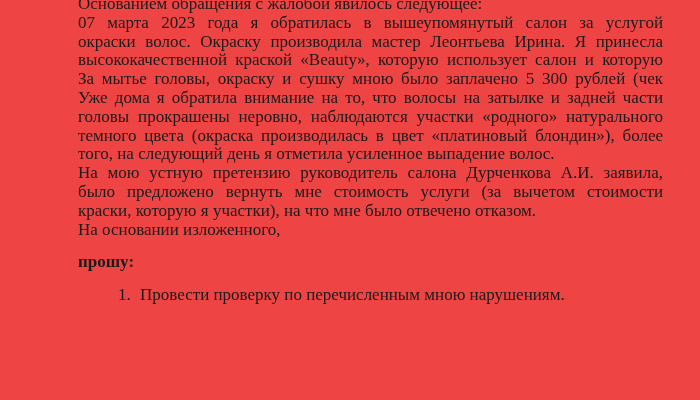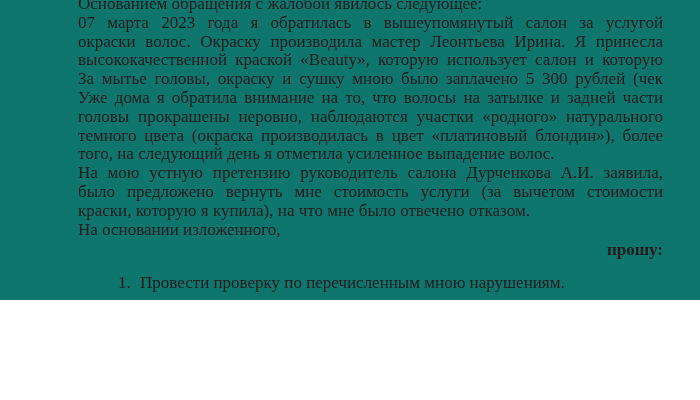--- a/index.html
+++ b/index.html
@@ -1,38 +1,38 @@
 <!DOCTYPE html>
 <html><head>
 <meta charset="utf-8">
 <style>
   html, body { margin: 0; padding: 0; }
   .page {
     position: absolute;
     top: 0; left: 0;
-    width: 700px; height: 300px;
-    background: #0f766e;
+    width: 700px; height: 400px;
+    background: #ef4444;
     overflow: hidden;
   }
   .textblock {
     position: absolute;
     left: 78px;
     top: -5px;
     width: 585px;
     font-family: "Liberation Serif", "DejaVu Serif", serif;
     font-size: 17px;
     line-height: 18.8px;
     color: #1b1b1b;
   }
   .line { height: 18.8px; overflow: hidden; }
   .line.just { text-align: justify; text-align-last: justify; }
   .heading {
-    margin-top: 2px;
+    margin-top: 14px;
     height: 18.8px;
-    text-align: right;
+    text-align: left;
     font-weight: bold;
   }
   .list-row {
     margin-top: 14px;
     height: 18.8px;
     display: flex;
   }
   .num { margin-left: 40px; width: 22px; flex: 0 0 auto; }
   .list-text { flex: 1 1 auto; }
 </style>
@@ -46,21 +46,21 @@
         <div class="line just">07 марта 2023 года я обратилась в вышеупомянутый салон за услугой</div>
         <div class="line just">окраски волос. Окраску производила мастер Леонтьева Ирина. Я принесла</div>
         <div class="line just">высококачественной краской «Beauty», которую использует салон и которую</div>
         <div class="line just">За мытье головы, окраску и сушку мною было заплачено 5 300 рублей (чек</div>
         <div class="line just">Уже дома я обратила внимание на то, что волосы на затылке и задней части</div>
         <div class="line just">головы прокрашены неровно, наблюдаются участки «родного» натурального</div>
         <div class="line just">темного цвета (окраска производилась в цвет «платиновый блондин»), более</div>
         <div class="line">того, на следующий день я отметила усиленное выпадение волос.</div>
         <div class="line just">На мою устную претензию руководитель салона Дурченкова А.И. заявила,</div>
         <div class="line just">было предложено вернуть мне стоимость услуги (за вычетом стоимости</div>
-        <div class="line">краски, которую я купила), на что мне было отвечено отказом.</div>
+        <div class="line">краски, которую я участки), на что мне было отвечено отказом.</div>
         <div class="line">На основании изложенного,</div>
       </div>
     <div class="heading">прошу:</div>
     <div class="list-row">
       <span class="num">1.</span>
       <span class="list-text">Провести проверку по перечисленным мною нарушениям.</span>
     </div>
   </div>
 </div>
 

